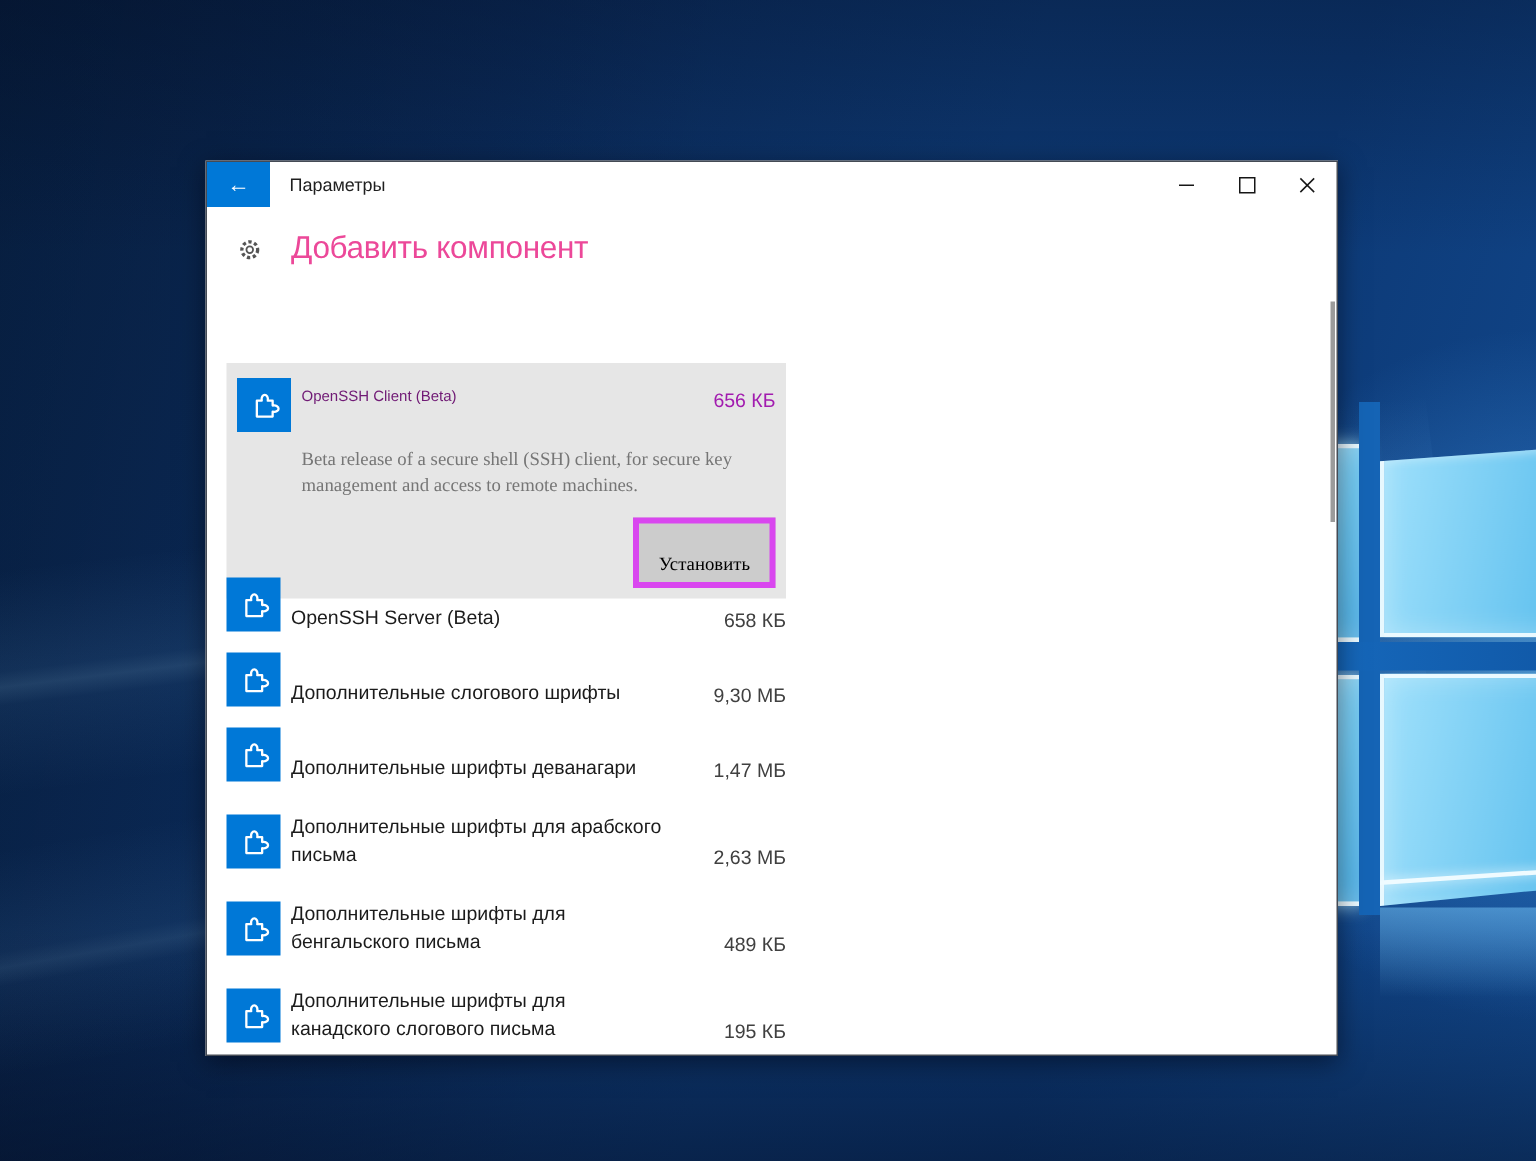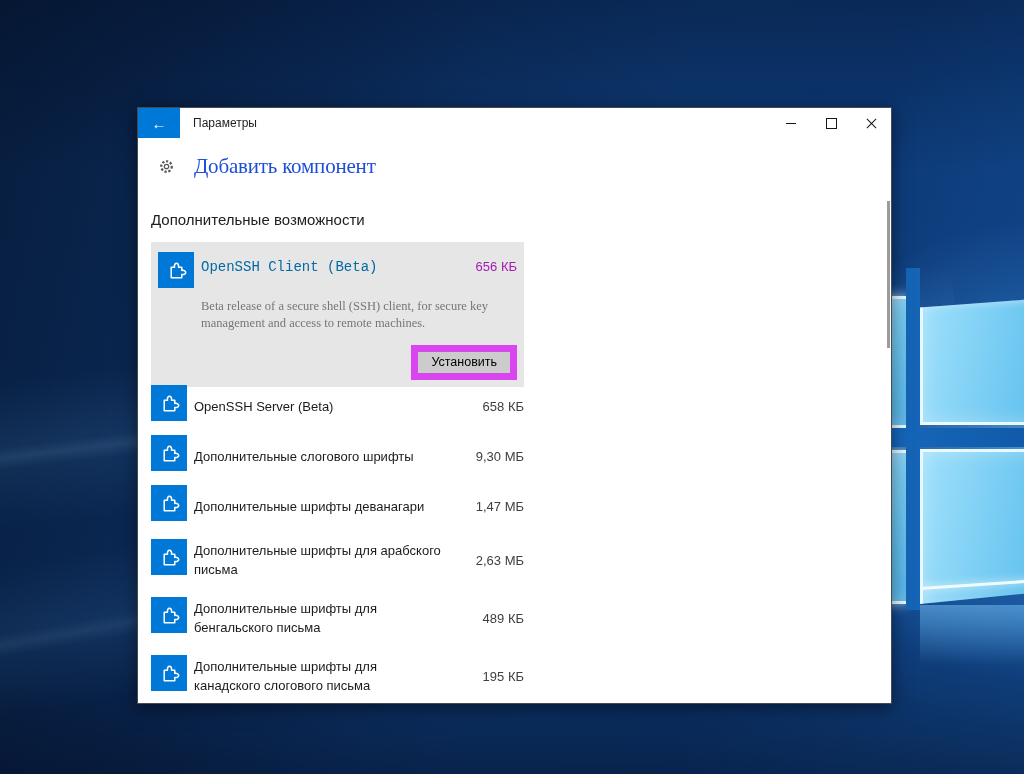--- a/index.html
+++ b/index.html
@@ -48,32 +48,32 @@
   .tb-controls{margin-left:auto;display:flex;height:30px;}
   .tb-btn{width:40px;height:30px;display:flex;align-items:center;justify-content:center;}
   .glyph-min{width:10px;height:1px;background:#161616;}
   .glyph-max{width:9px;height:9px;border:1px solid #161616;}
   .glyph-close{position:relative;width:11px;height:11px;}
   .glyph-close i{position:absolute;left:-1px;top:5px;width:13px;height:1px;background:#161616;}
   .glyph-close i:first-child{transform:rotate(45deg);}
   .glyph-close i:last-child{transform:rotate(-45deg);}
   .header{position:absolute;left:20px;top:46px;display:flex;align-items:center;}
   .gear{width:17px;height:17px;flex:none;}
-  .page-title{margin-left:19px;font-size:21px;font-weight:300;color:#1d4ed8;letter-spacing:-.2px;font-family:Liberation Serif, serif;}
+  .page-title{margin-left:19px;font-size:21px;font-weight:300;color:#ec4899;letter-spacing:-.2px;}
   .section-label{position:absolute;left:13px;top:103px;font-size:15px;color:#202020;}
   .panel{position:absolute;left:13px;top:134px;width:373px;background:#e6e6e6;box-sizing:border-box;padding:10px 7px 7px 7px;}
   .item-icon{width:36px;height:36px;background:#0078d7;flex:none;display:flex;align-items:center;justify-content:center;}
   .phead{display:flex;align-items:flex-start;}
-  .ptitle{margin-left:7px;padding-top:7px;font-size:14px;color:#0369a1;flex:1;font-family:Liberation Mono, monospace;}
+  .ptitle{margin-left:7px;padding-top:7px;font-size:10px;color:#701a75;flex:1;}
   .psize{padding-top:7px;font-size:13px;color:#a21caf;white-space:nowrap;}
   .pdesc{margin:10px 0 0 43px;width:302px;font-size:12.5px;line-height:17px;color:#767676;font-family:Liberation Serif, serif;}
   .pactions{text-align:right;margin-top:13px;}
-  .install-btn{font-family:Liberation Sans, sans-serif;font-size:12.5px;color:#000;background:#cccccc;border:7px solid #d946ef;padding:3px 13px 4px;cursor:pointer;}
+  .install-btn{font-family:Liberation Serif, serif;font-size:12.5px;color:#000;background:#cccccc;border:4px solid #d946ef;padding:20px 13px 4px;cursor:pointer;}
   .rows{position:absolute;left:13px;top:277px;width:373px;}
-  .row{display:flex;align-items:center;min-height:36px;margin-bottom:14px;}
+  .row{display:flex;align-items:flex-end;min-height:36px;margin-bottom:14px;}
   .rtitle{margin-left:7px;padding:6px 10px 0 0;font-size:13px;line-height:19px;color:#1b1b1b;flex:1;max-width:248px;}
   .rsize{padding-top:6px;font-size:13px;color:#404040;white-space:nowrap;margin-left:auto;}
   .scroll-thumb{position:absolute;left:749px;top:93px;width:3px;height:147px;background:#9b9b9b;}
 </style>
 </head>
 <body>
 
 <div class="shade"></div>
 <div class="ray ray1"></div>
 <div class="ray ray2"></div>
@@ -116,21 +116,20 @@
   </div>
 
   <div class="header">
     <svg class="gear" viewBox="0 0 20 20">
       <circle cx="10" cy="10" r="6.2" fill="none" stroke="#555" stroke-width="2.6" stroke-dasharray="2.6 2.05"></circle>
       <circle cx="10" cy="10" r="2.6" fill="none" stroke="#555" stroke-width="1.4"></circle>
     </svg>
     <span class="page-title">Добавить компонент</span>
   </div>
 
-  <div class="section-label">Дополнительные возможности</div>
 
   <div class="panel">
     <div class="phead">
       <div class="item-icon">
         <svg width="23" height="23" viewBox="0 0 24 24">
             <path d="M6.5 8.5 h3.4 c-0.5 -2.6 0.9 -4.1 2.1 -4.1 c1.2 0 2.6 1.5 2.1 4.1 h3.4 v3.4 c2.6 -0.5 4.1 0.9 4.1 2.1 c0 1.2 -1.5 2.6 -4.1 2.1 v3.4 h-11 z" fill="none" stroke="#fff" stroke-width="1.6" stroke-linejoin="round"></path>
           </svg>
       </div>
       <span class="ptitle">OpenSSH Client (Beta)</span>
       <span class="psize">656 КБ</span>

